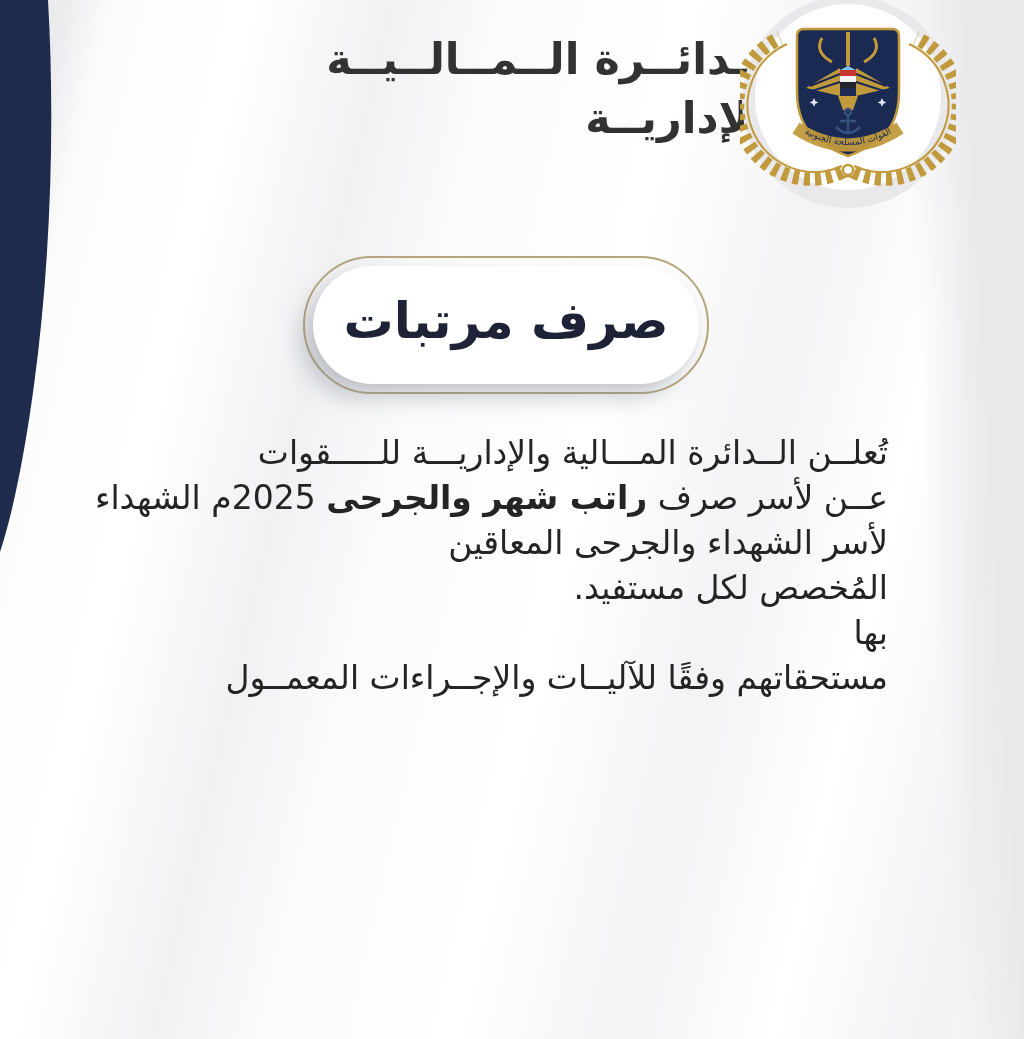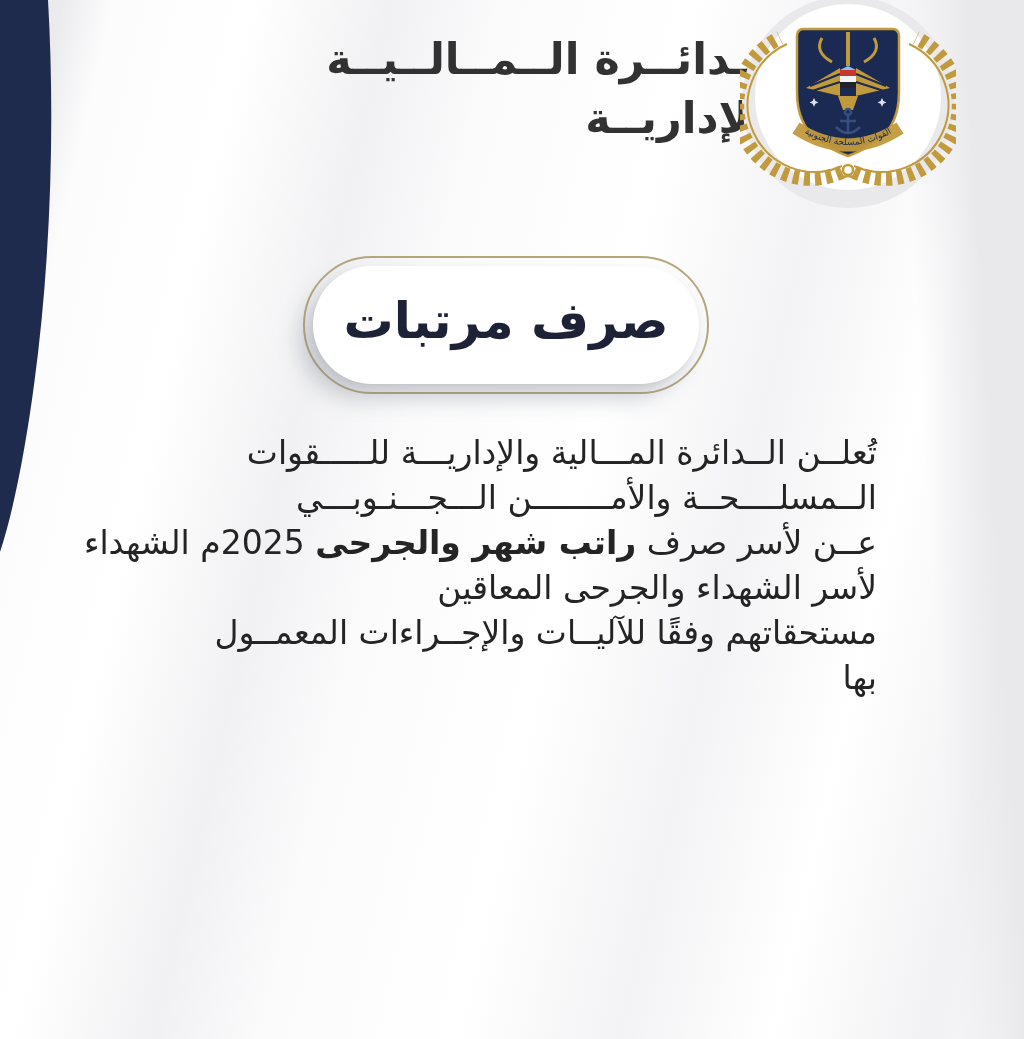--- a/index.html
+++ b/index.html
@@ -41,21 +41,21 @@
     width:100%;height:100%;background:#ffffff;border-radius:68px;
     display:flex;align-items:center;justify-content:center;
     box-shadow:-12px 14px 22px rgba(120,125,140,0.38), 0 2px 5px rgba(0,0,0,0.05);
   }
   .badge-label{
     font-size:50px;color:#1d2236;font-weight:bold;direction:rtl;
     padding-bottom:8px;
   }
   
   .announcement-body{
-    position:absolute;top:430px;right:147px;width:726px;
+    position:absolute;top:430px;right:136px;width:726px;
     direction:rtl;text-align:right;color:#242424;
     font-size:33px;line-height:45px;
   }
   .body-line{white-space:nowrap;}
   .body-line .b{font-weight:bold;}
 </style>
 </head>
 <body>
 
 <div class="canvas">
@@ -135,20 +135,20 @@
   </div>
 
   <div class="badge-ring">
     <div class="badge-pill">
       <span class="badge-label">صرف مرتبات</span>
     </div>
   </div>
 
   <div class="announcement-body">
       <div class="body-line"><span>تُعلــن الــدائرة المـــالية والإداريـــة للـــــقوات</span></div>
-      <div class="body-line"><span>الــمسلــــحــة والأمــــــــن الـــجـــنـوبـــي</span></div>
       <div class="body-line"><span>عــن لأسر صرف </span><span class="b">راتب شهر والجرحى</span><span> 2025م الشهداء</span></div>
       <div class="body-line"><span>لأسر الشهداء والجرحى المعاقين</span></div>
+      <div class="body-line"><span>المُخصص لكل مستفيد.</span></div>
+      <div class="body-line"><span>بها</span></div>
       <div class="body-line"><span>مستحقاتهم وفقًا للآليــات والإجــراءات المعمــول</span></div>
-      <div class="body-line"><span>بها</span></div>
     </div>
 
 </div>
 
 </body></html>

